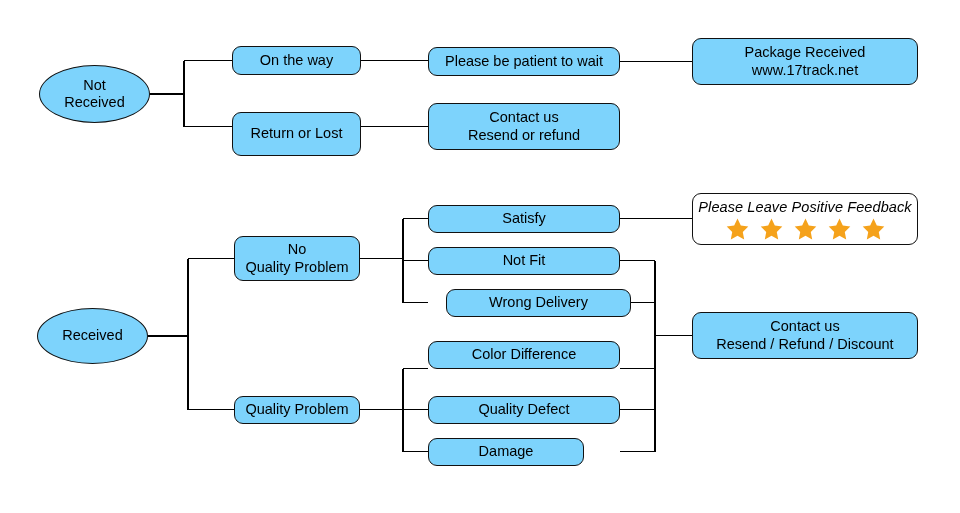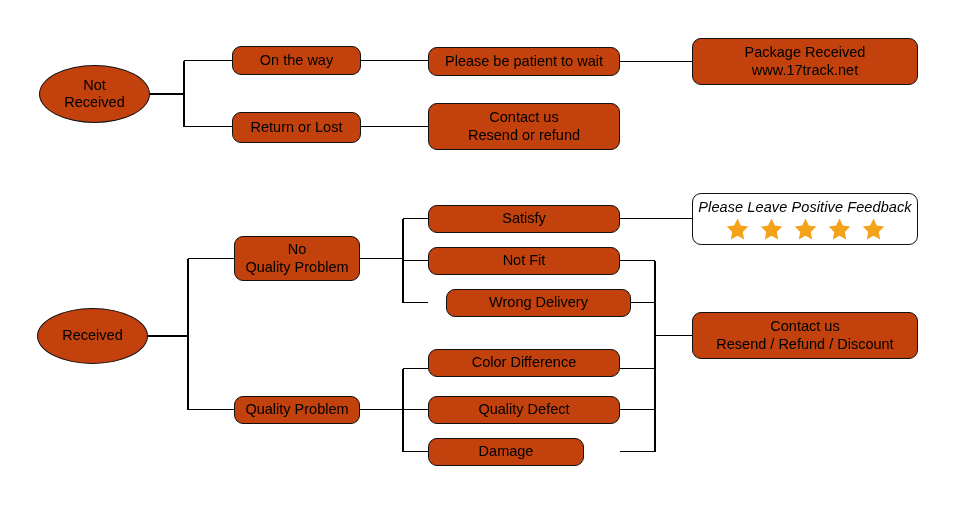--- a/index.html
+++ b/index.html
@@ -30,21 +30,21 @@
   svg.connectors path {
     stroke: #000000;
     stroke-width: 1.4;
     fill: none;
     shape-rendering: crispEdges;
   }
   .node {
     position: absolute;
     box-sizing: border-box;
     border: 1.3px solid #111111;
-    background: #c2410c;
+    background: #7dd3fc;
     display: flex;
     flex-direction: column;
     align-items: center;
     justify-content: center;
     text-align: center;
     color: #000000;
     line-height: 1.18;
     white-space: pre;
   }
   .node.rounded {
@@ -142,21 +142,21 @@
 
   <div class="node ellipse" style="left:39px; top:65px; width:111px; height:58px; font-size:14.5px;">
     <span>Not</span>
     <span class="line2">Received</span>
   </div>
 
   <div class="node rounded" style="left:232px; top:46px; width:129px; height:29px; font-size:14.5px;">
     <span>On the way</span>
   </div>
 
-  <div class="node rounded" style="left:232px; top:112px; width:129px; height:31px; font-size:14.5px;">
+  <div class="node rounded" style="left:232px; top:112px; width:129px; height:44px; font-size:14.5px;">
     <span>Return or Lost</span>
   </div>
 
   <div class="node rounded" style="left:428px; top:47px; width:192px; height:29px; font-size:14.5px;">
     <span>Please be patient to wait</span>
   </div>
 
   <div class="node rounded" style="left:692px; top:38px; width:226px; height:47px; font-size:14.5px;">
     <span>Package Received</span>
     <span class="line2">www.17track.net</span>
@@ -185,21 +185,21 @@
   </div>
 
   <div class="node rounded" style="left:428px; top:247px; width:192px; height:28px; font-size:14.5px;">
     <span>Not Fit</span>
   </div>
 
   <div class="node rounded" style="left:428px; top:289px; width:185px; height:28px; font-size:14.5px;margin-left:18px;">
     <span>Wrong Delivery</span>
   </div>
 
-  <div class="node rounded" style="left:428px; top:349px; width:192px; height:28px; font-size:14.5px;">
+  <div class="node rounded" style="left:428px; top:341px; width:192px; height:28px; font-size:14.5px;">
     <span>Color Difference</span>
   </div>
 
   <div class="node rounded" style="left:428px; top:396px; width:192px; height:28px; font-size:14.5px;">
     <span>Quality Defect</span>
   </div>
 
   <div class="node rounded" style="left:428px; top:438px; width:156px; height:28px; font-size:14.5px;">
     <span>Damage</span>
   </div>

